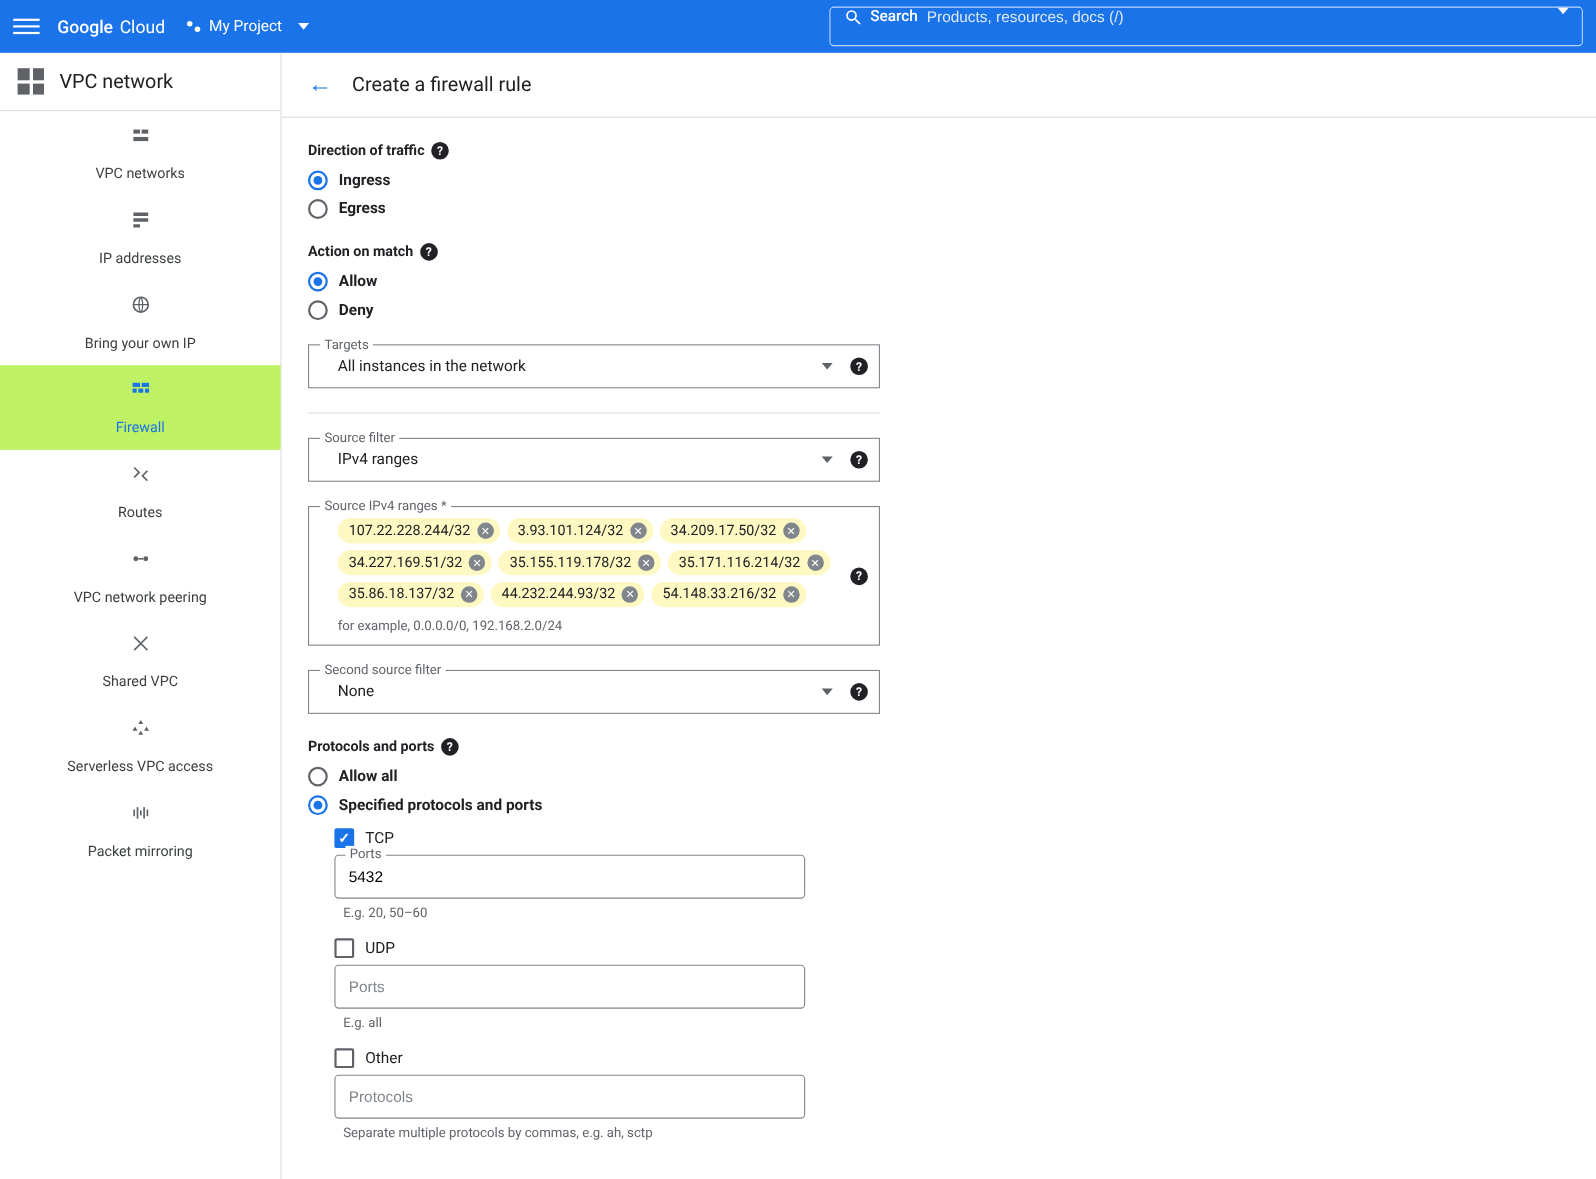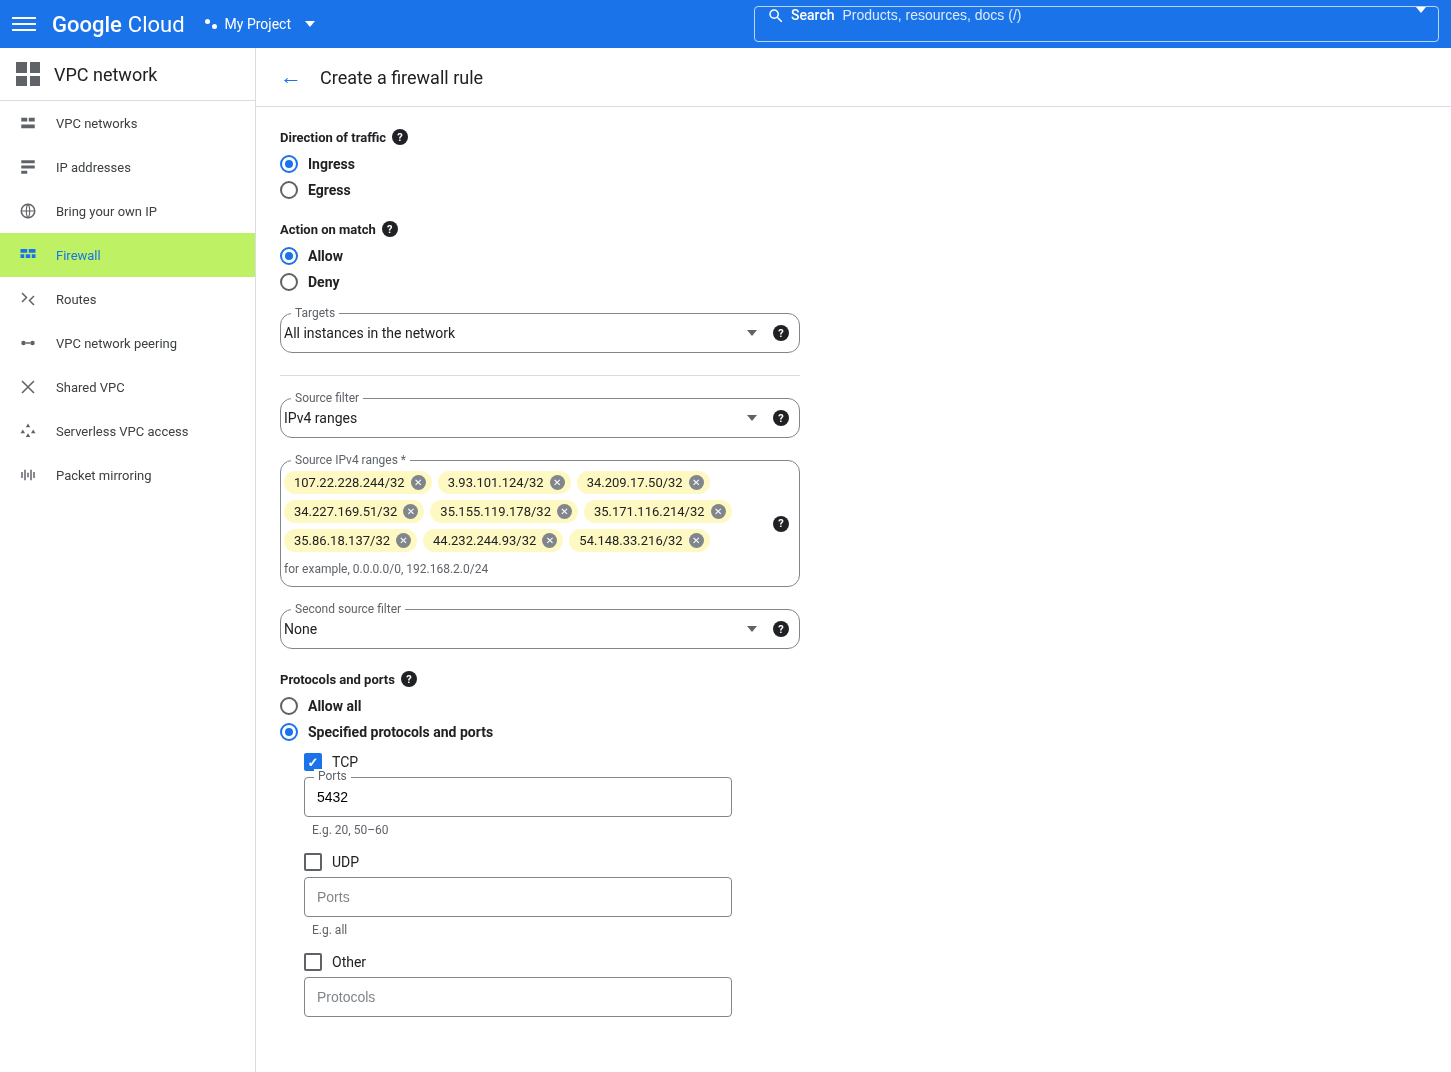--- a/index.html
+++ b/index.html
@@ -2,40 +2,40 @@
 <html><head>
 <meta charset="utf-8">
 <style>
 * { box-sizing: border-box; margin: 0; padding: 0; }
 body { font-family: Roboto, 'Helvetica Neue', Arial, sans-serif; font-size: 13px; color: #202124; background: #fff; }
 
 
 .header { background: #1a73e8; height: 48px; display: flex; align-items: center; padding: 0 12px; color: #fff; }
 .hamburger { width: 24px; height: 24px; display: flex; flex-direction: column; justify-content: center; gap: 4px; cursor: pointer; margin-right: 16px; }
 .hamburger span { height: 2px; background: #fff; }
-.logo { font-size: 22px; font-weight: 400; margin-right: 20px; display: flex; align-items: center; gap: 6px; }
+.logo { font-size: 16px; font-weight: 400; margin-right: 20px; display: flex; align-items: center; gap: 6px; }
 .logo b { font-weight: 500; }
 .project-picker { display: flex; align-items: center; gap: 6px; cursor: pointer; font-size: 14px; }
 .project-picker .dots { display: inline-block; width: 14px; height: 14px; position: relative; }
 .project-picker .dots::before { content:''; position:absolute; width:5px; height:5px; background:#fff; border-radius:50%; top:2px; left:0; }
 .project-picker .dots::after { content:''; position:absolute; width:5px; height:5px; background:#fff; border-radius:50%; top:7px; left:7px; }
 .search-wrap { margin-left: auto; flex: 0 0 48%; }
 .searchbar { border: 1px solid rgba(255,255,255,.7); border-radius: 4px; height: 36px; display: flex; align-items: flex-start; padding: 0 12px; color: #fff; }
 .searchbar input { background: transparent; border: none; color: #fff; flex: 1; outline: none; font-size: 14px; }
 .searchbar input::placeholder { color: rgba(255,255,255,.85); }
 .search-label { font-weight: 500; margin: 0 8px 0 6px; font-size: 14px; }
 .caret-down { width: 0; height: 0; border-left: 5px solid transparent; border-right: 5px solid transparent; border-top: 6px solid #fff; margin-left: 8px; }
 
 
 .layout { display: flex; }
 .sidebar { width: 256px; border-right: 1px solid #dadce0; min-height: calc(100vh - 48px); }
 .sidebar-header { display: flex; align-items: center; gap: 14px; padding: 14px 16px; border-bottom: 1px solid #dadce0; font-size: 18px; }
 .vpc-icon { width: 24px; height: 24px; display: grid; grid-template-columns: 1fr 1fr; grid-template-rows: 1fr 1fr; gap: 3px; }
 .vpc-icon span { background: #5f6368; }
-.nav-item { display: flex; align-items: center; gap: 18px; padding: 12px 18px; font-size: 13px; color: #3c4043; cursor: pointer; }
+.nav-item { display: flex; align-items: center; gap: 18px; padding: 12px 18px; font-size: 13px; color: #3c4043; cursor: pointer; flex-direction: column; }
 .nav-item.active { background: #bef264; color: #1a73e8; }
 .nav-item.active .nav-icon svg { fill: #1a73e8; }
 .nav-icon { width: 20px; height: 20px; display: flex; align-items: center; justify-content: center; }
 .nav-icon svg { fill: #5f6368; }
 
 
 .main { flex: 1; }
 .page-header { display: flex; align-items: center; gap: 18px; padding: 16px 24px; border-bottom: 1px solid #dadce0; }
 .back-arrow { color: #1a73e8; font-size: 22px; cursor: pointer; }
 .page-title { font-size: 18px; }
@@ -46,21 +46,21 @@
 
 .radio-row { display: flex; align-items: center; gap: 10px; margin-bottom: 8px; font-size: 14px; cursor: pointer; font-weight: bold; }
 .radio { width: 18px; height: 18px; border: 2px solid #5f6368; border-radius: 50%; display: inline-flex; align-items: center; justify-content: center; }
 .radio.checked { border-color: #1a73e8; }
 .radio.checked::after { content:''; width: 8px; height: 8px; background: #1a73e8; border-radius: 50%; }
 
 .group { margin-bottom: 22px; }
 
 .field-wrap { position: relative; width: 520px; }
 .field-wrap.with-help { padding-right: 0; }
-.field { border: 1px solid #80868b; border-radius: 12px; min-height: 40px; display: flex; align-items: center; padding: 8px 40px 8px 3px; font-size: 14px; cursor: pointer; position: relative; }
+.field { border: 1px solid #80868b; border-radius: 0; min-height: 40px; display: flex; align-items: center; padding: 8px 40px 8px 26px; font-size: 14px; cursor: pointer; position: relative; }
 .field-label { position: absolute; top: -8px; left: 10px; background: #fff; padding: 0 4px; font-size: 12px; color: #5f6368; }
 .field-caret { position: absolute; right: 42px; top: 50%; transform: translateY(-50%); width: 0; height: 0; border-left: 5px solid transparent; border-right: 5px solid transparent; border-top: 6px solid #5f6368; }
 .field-help { position: absolute; right: 10px; top: 50%; transform: translateY(-50%); }
 
 .chips-field { flex-wrap: wrap; gap: 6px; align-items: flex-start; padding-top: 10px; padding-bottom: 10px; padding-right: 40px; }
 .chip { background: #fef9c3; border-radius: 12px; padding: 4px 6px 4px 10px; font-size: 13px; display: inline-flex; align-items: flex-end; gap: 6px; }
 .chip-x { width: 15px; height: 15px; border-radius: 50%; background: #80868b; color: #fff; font-size: 10px; display: inline-flex; align-items: center; justify-content: center; cursor: pointer; }
 .hint { font-size: 12px; color: #5f6368; margin-top: 6px; }
 .chips-hint-inside { width: 100%; margin-top: 4px; }
 
@@ -359,18 +359,19 @@
           </div>
           <div class="hint indent" style="margin-left:8px;">E.g. all</div>
 
           <div class="checkbox-row" style="margin-top:16px;">
             <span class="checkbox"></span>
             <span>Other</span>
           </div>
           <div class="text-input-wrap">
             <input class="text-input" placeholder="Protocols" style="">
           </div>
+          <div class="hint indent" style="margin-left:8px;">Separate multiple protocols by commas, e.g. ah, sctp</div>
         </div>
       </div>
 
     </div>
   </div>
 </div>
 
 </body></html>

